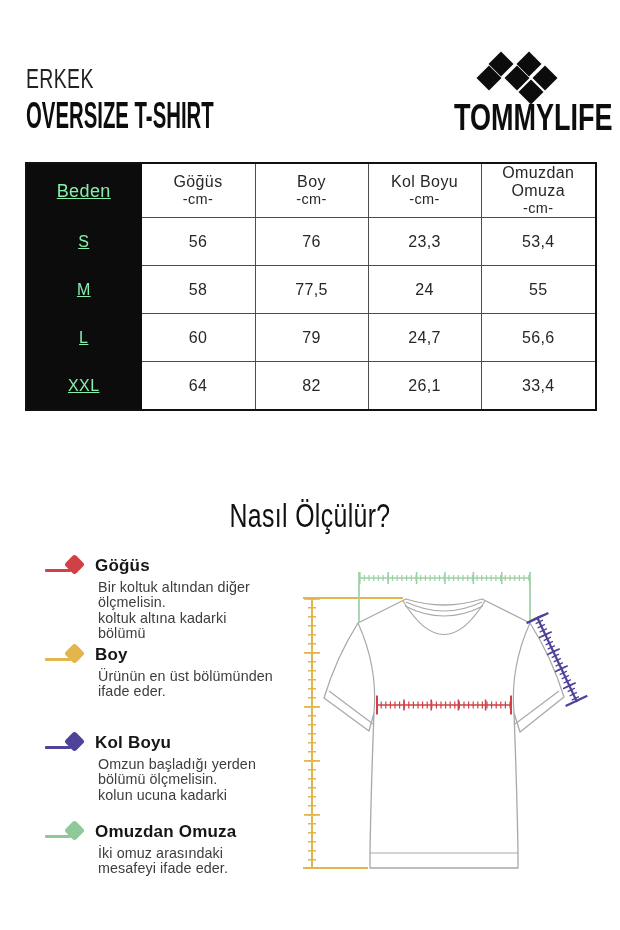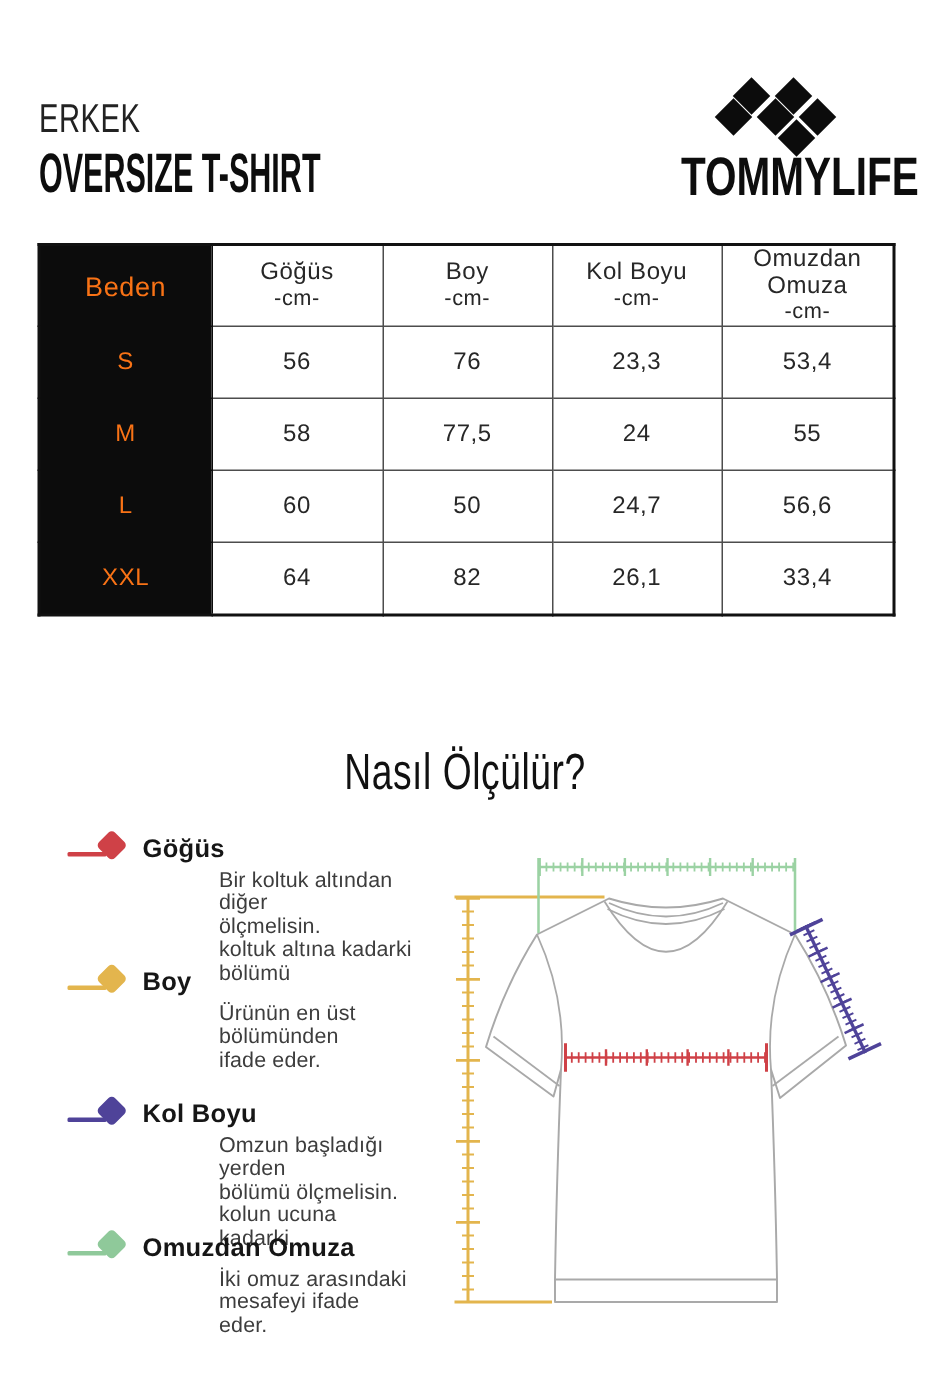--- a/index.html
+++ b/index.html
@@ -18,35 +18,35 @@
 
   
   .size-table-wrap{position:absolute;left:25px;top:162px;}
   table.size-table{border-collapse:collapse;table-layout:fixed;width:570px;border:2px solid #111;color:#272727;}
   table.size-table th,table.size-table td{border:1px solid var(--c-table_line,#4d4d4d);text-align:center;
     vertical-align:middle;padding:0;font-weight:400;letter-spacing:.4px;}
   table.size-table thead th{height:52px;font-size:16px;line-height:18px;}
   table.size-table tbody td{height:47px;font-size:16px;}
   .col-beden{width:115px;}
   .unit{display:block;font-size:14.5px;line-height:17px;}
-  .dark-cell{background:var(--c-black,#0c0c0c);color:#f97316;border-color:var(--c-black,#0c0c0c) !important;}
+  .dark-cell{background:var(--c-black,#0c0c0c);color:#86efac;border-color:var(--c-black,#0c0c0c) !important;text-decoration:underline;}
   th.dark-cell{font-size:18px !important;letter-spacing:.6px;}
   td.dark-cell{font-size:16px;letter-spacing:.6px;}
 
   
   .measure-title{position:absolute;left:0;top:494px;width:620px;text-align:center;font-size:34px;font-weight:500;
     color:#111;transform:scaleX(.73);transform-origin:center top;line-height:42px;letter-spacing:.5px;}
 
   .legend-item{position:absolute;left:45px;width:230px;}
   .lg-head{display:flex;align-items:center;}
   .lg-line{display:inline-block;width:26px;height:3px;border-radius:1px;}
   .lg-diamond{display:inline-block;width:15px;height:15px;border-radius:3px;transform:rotate(45deg);margin-left:-4px;}
   .lg-title{margin-left:13px;font-size:17px;font-weight:700;color:#161616;letter-spacing:.2px;}
   .lg-desc{margin:4px 0 0 53px;font-size:14.3px;line-height:15.4px;color:#3d3d3d;letter-spacing:.1px;}
-  .lg-desc span{display:block;margin-left:48px;}
+  .lg-desc span{display:block;}
   .bg-red{background:var(--c-red,#cf4147);}
   .bg-gold{background:var(--c-gold,#e3b54d);}
   .bg-purple{background:var(--c-purple,#4f4399);}
   .bg-green{background:var(--c-green,#8fc99a);}
 
   
   .diagram-svg{position:absolute;left:0;top:0;pointer-events:none;}
   .shirt{fill:#ffffff;stroke:var(--c-shirt_outline,#a9a9a9);stroke-width:1.3;stroke-linejoin:round;}
   .shirt-line{fill:none;stroke:var(--c-shirt_outline,#a9a9a9);stroke-width:1.2;}
   .s-red{stroke:var(--c-red,#cf4147);fill:none;}
@@ -113,21 +113,21 @@
         <tr>
           <td class="dark-cell">M</td>
           <td>58</td>
           <td>77,5</td>
           <td>24</td>
           <td>55</td>
         </tr>
         <tr>
           <td class="dark-cell">L</td>
           <td>60</td>
-          <td>50</td>
+          <td>79</td>
           <td>24,7</td>
           <td>56,6</td>
         </tr>
         <tr>
           <td class="dark-cell">XXL</td>
           <td>64</td>
           <td>82</td>
           <td>26,1</td>
           <td>33,4</td>
         </tr>

